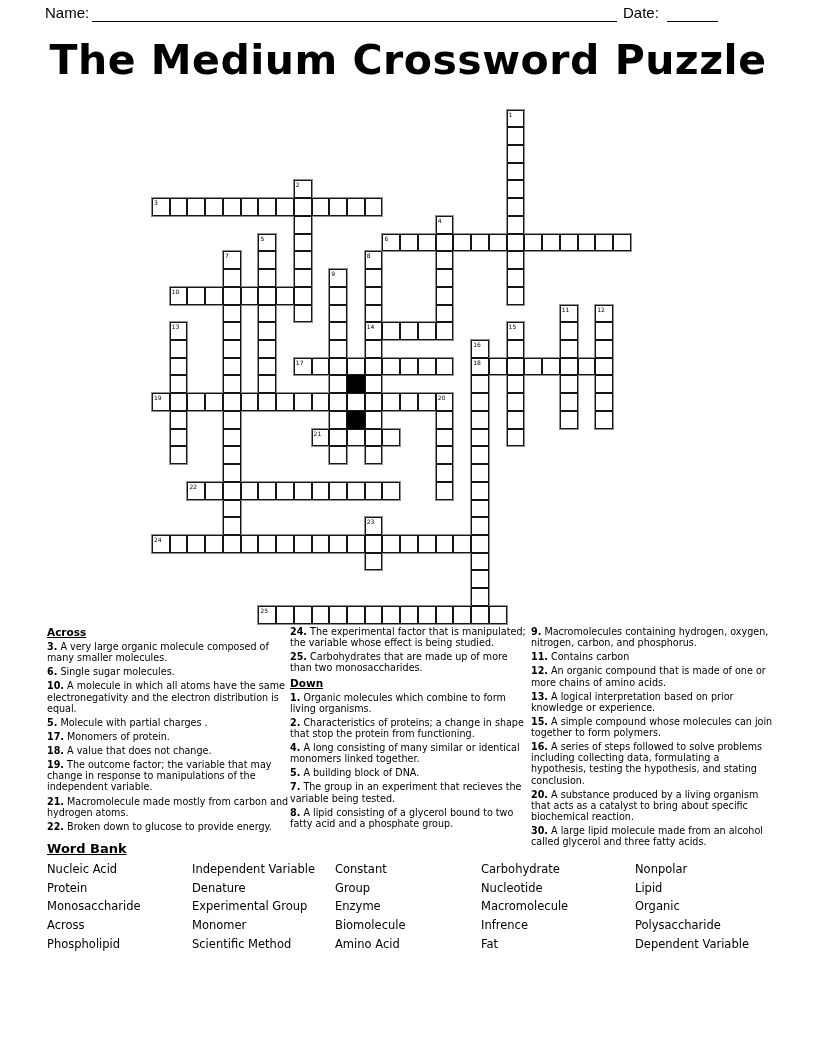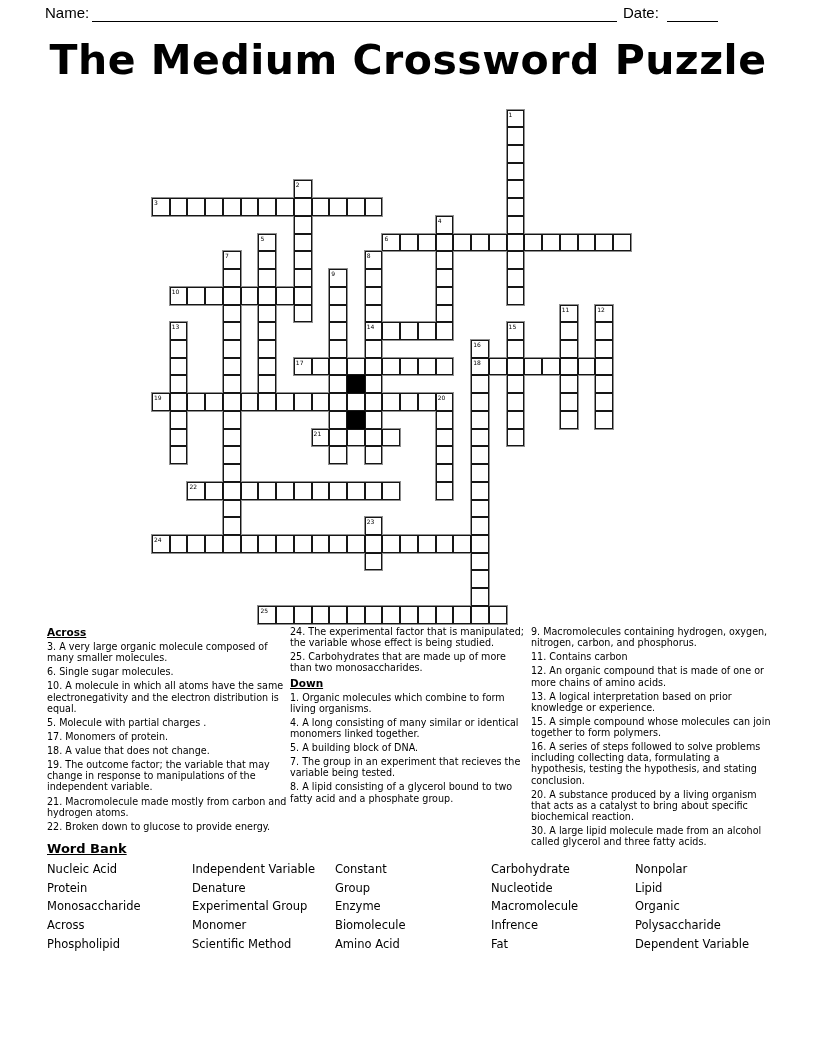--- a/index.html
+++ b/index.html
@@ -19,21 +19,21 @@
   
   #grid { position:absolute; left:0; top:0; width:816px; height:656px; }
   .word-block { position:absolute; box-sizing:border-box; border:1px solid #8f8f8f; z-index:1; background:transparent; }
   .cell { position:absolute; box-sizing:border-box; background:#fff; border:1px solid #161616; z-index:2; }
   .cell-num { position:absolute; top:0px; left:1px; font-size:6px; line-height:7px; font-family:"DejaVu Sans", sans-serif; }
   .black-cell { position:absolute; box-sizing:border-box; background:#000; border:1px solid #000; z-index:3; }
   
   .clue-col { position:absolute; top:626px; }
   .clue-head { font-size:10.5px; font-weight:700; text-decoration:underline; margin:0 0 3px 0; }
   .clue { font-size:9.6px; line-height:1.16; margin:0 0 3px 0; }
-  .clue b { font-weight:400; }
+  .clue b { font-weight:700; }
   
   .wb-head { position:absolute; left:47px; top:841px; font-size:13px; font-weight:700; text-decoration:underline; }
   .wb-col { position:absolute; top:860px; }
   .wb-word { height:18.7px; font-size:11.5px; line-height:18.7px; white-space:nowrap; }
 </style>
 </head>
 <body>
 
 <div class="hdr-label" style="left:45px; top:4px;">Name:</div>
 <div class="write-line" style="left:92px; top:20px; width:525px;"></div>
@@ -359,20 +359,21 @@
     <p class="clue"><b>18.</b> A value that does not change.</p>
     <p class="clue"><b>19.</b> The outcome factor; the variable that may change in response to manipulations of the independent variable.</p>
     <p class="clue"><b>21.</b> Macromolecule made mostly from carbon and hydrogen atoms.</p>
     <p class="clue"><b>22.</b> Broken down to glucose to provide energy.</p>
   </div>
 <div class="clue-col" style="left:290px; width:240px;">
     <p class="clue"><b>24.</b> The experimental factor that is manipulated; the variable whose effect is being studied.</p>
     <p class="clue"><b>25.</b> Carbohydrates that are made up of more than two monosaccharides.</p>
     <div class="clue-head">Down</div>
     <p class="clue"><b>1.</b> Organic molecules which combine to form living organisms.</p>
+    <p class="clue"><b>2.</b> Characteristics of proteins; a change in shape that stop the protein from functioning.</p>
     <p class="clue"><b>4.</b> A long consisting of many similar or identical monomers linked together.</p>
     <p class="clue"><b>5.</b> A building block of DNA.</p>
     <p class="clue"><b>7.</b> The group in an experiment that recieves the variable being tested.</p>
     <p class="clue"><b>8.</b> A lipid consisting of a glycerol bound to two fatty acid and a phosphate group.</p>
   </div>
 <div class="clue-col" style="left:531px; width:243px;">
     <p class="clue"><b>9.</b> Macromolecules containing hydrogen, oxygen, nitrogen, carbon, and phosphorus.</p>
     <p class="clue"><b>11.</b> Contains carbon</p>
     <p class="clue"><b>12.</b> An organic compound that is made of one or more chains of amino acids.</p>
     <p class="clue"><b>13.</b> A logical interpretation based on prior knowledge or experience.</p>
@@ -398,21 +399,21 @@
       <div class="wb-word">Monomer</div>
       <div class="wb-word">Scientific Method</div>
     </div>
     <div class="wb-col" style="left: 335px;">
       <div class="wb-word">Constant</div>
       <div class="wb-word">Group</div>
       <div class="wb-word">Enzyme</div>
       <div class="wb-word">Biomolecule</div>
       <div class="wb-word">Amino Acid</div>
     </div>
-    <div class="wb-col" style="left: 481px; margin-left: 10px;">
+    <div class="wb-col" style="left: 481px;">
       <div class="wb-word">Carbohydrate</div>
       <div class="wb-word">Nucleotide</div>
       <div class="wb-word">Macromolecule</div>
       <div class="wb-word">Infrence</div>
       <div class="wb-word">Fat</div>
     </div>
     <div class="wb-col" style="left: 635px;">
       <div class="wb-word">Nonpolar</div>
       <div class="wb-word">Lipid</div>
       <div class="wb-word">Organic</div>

